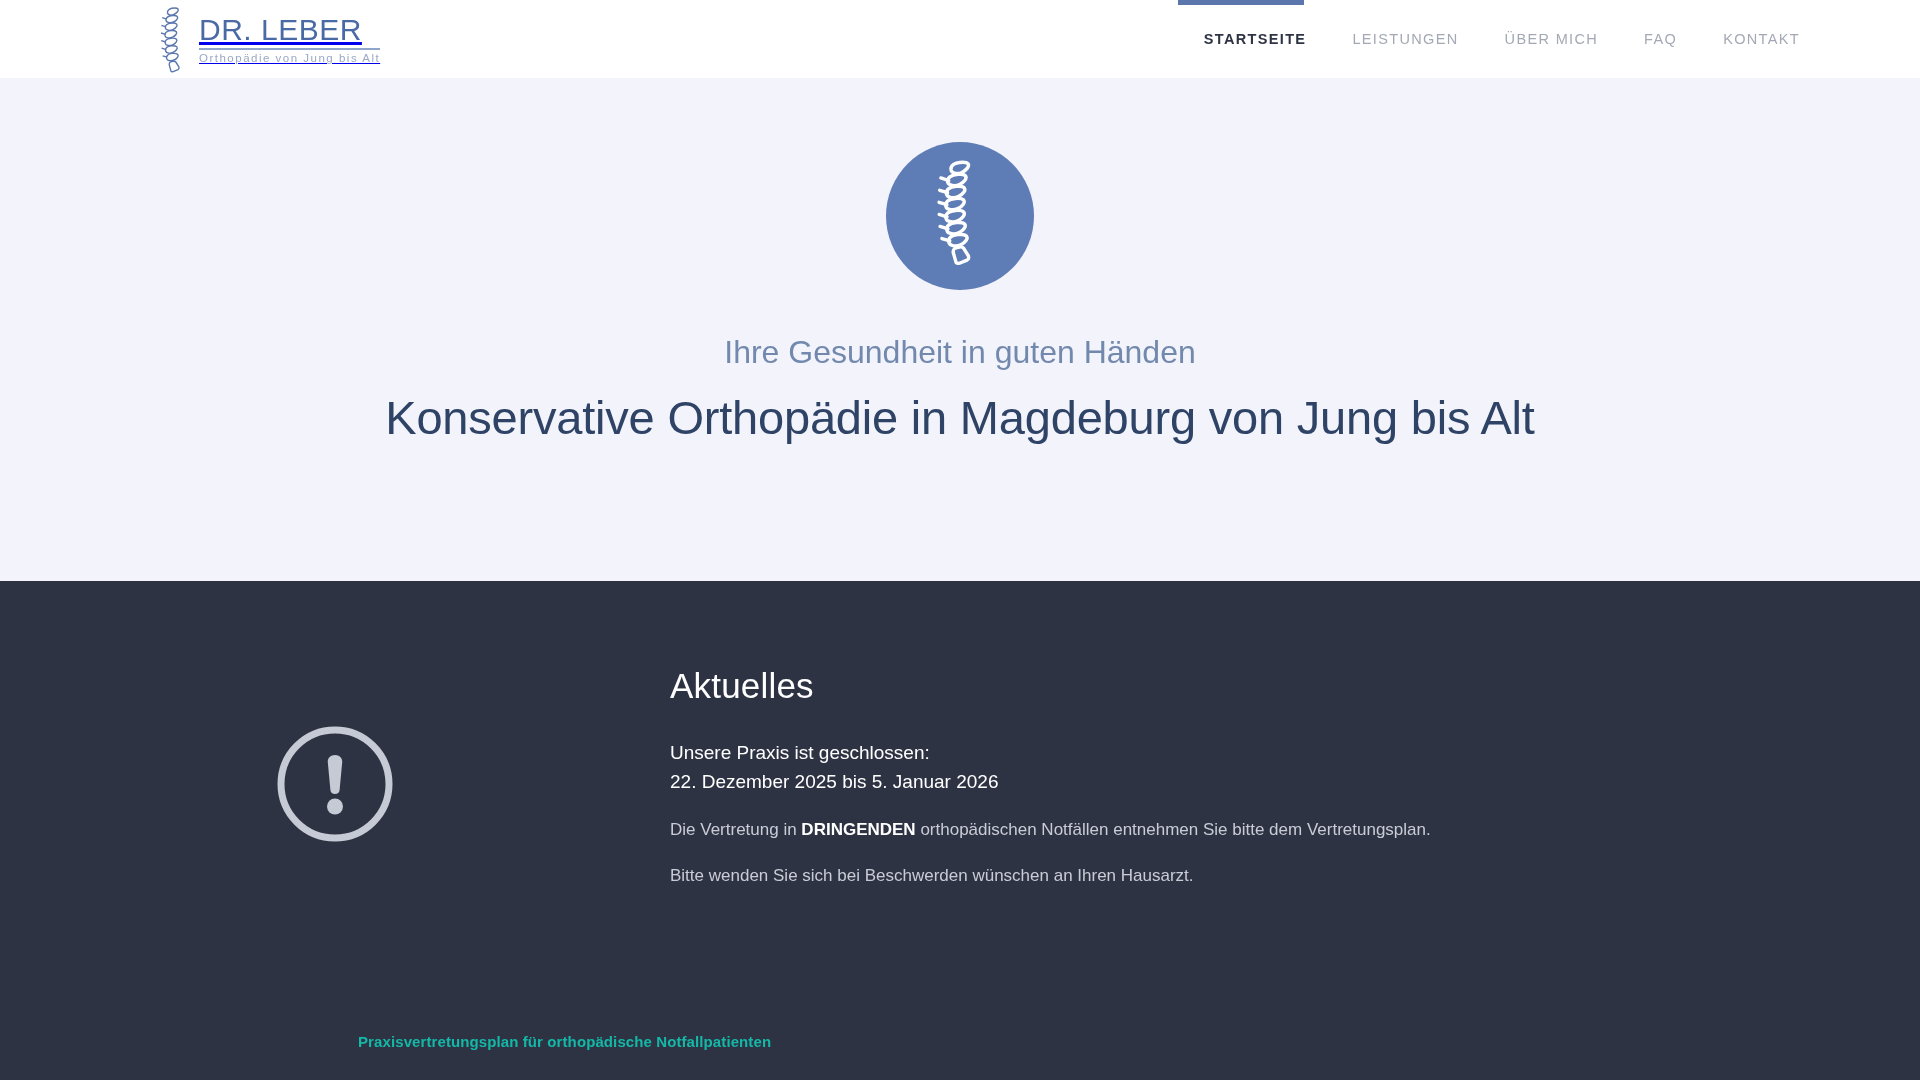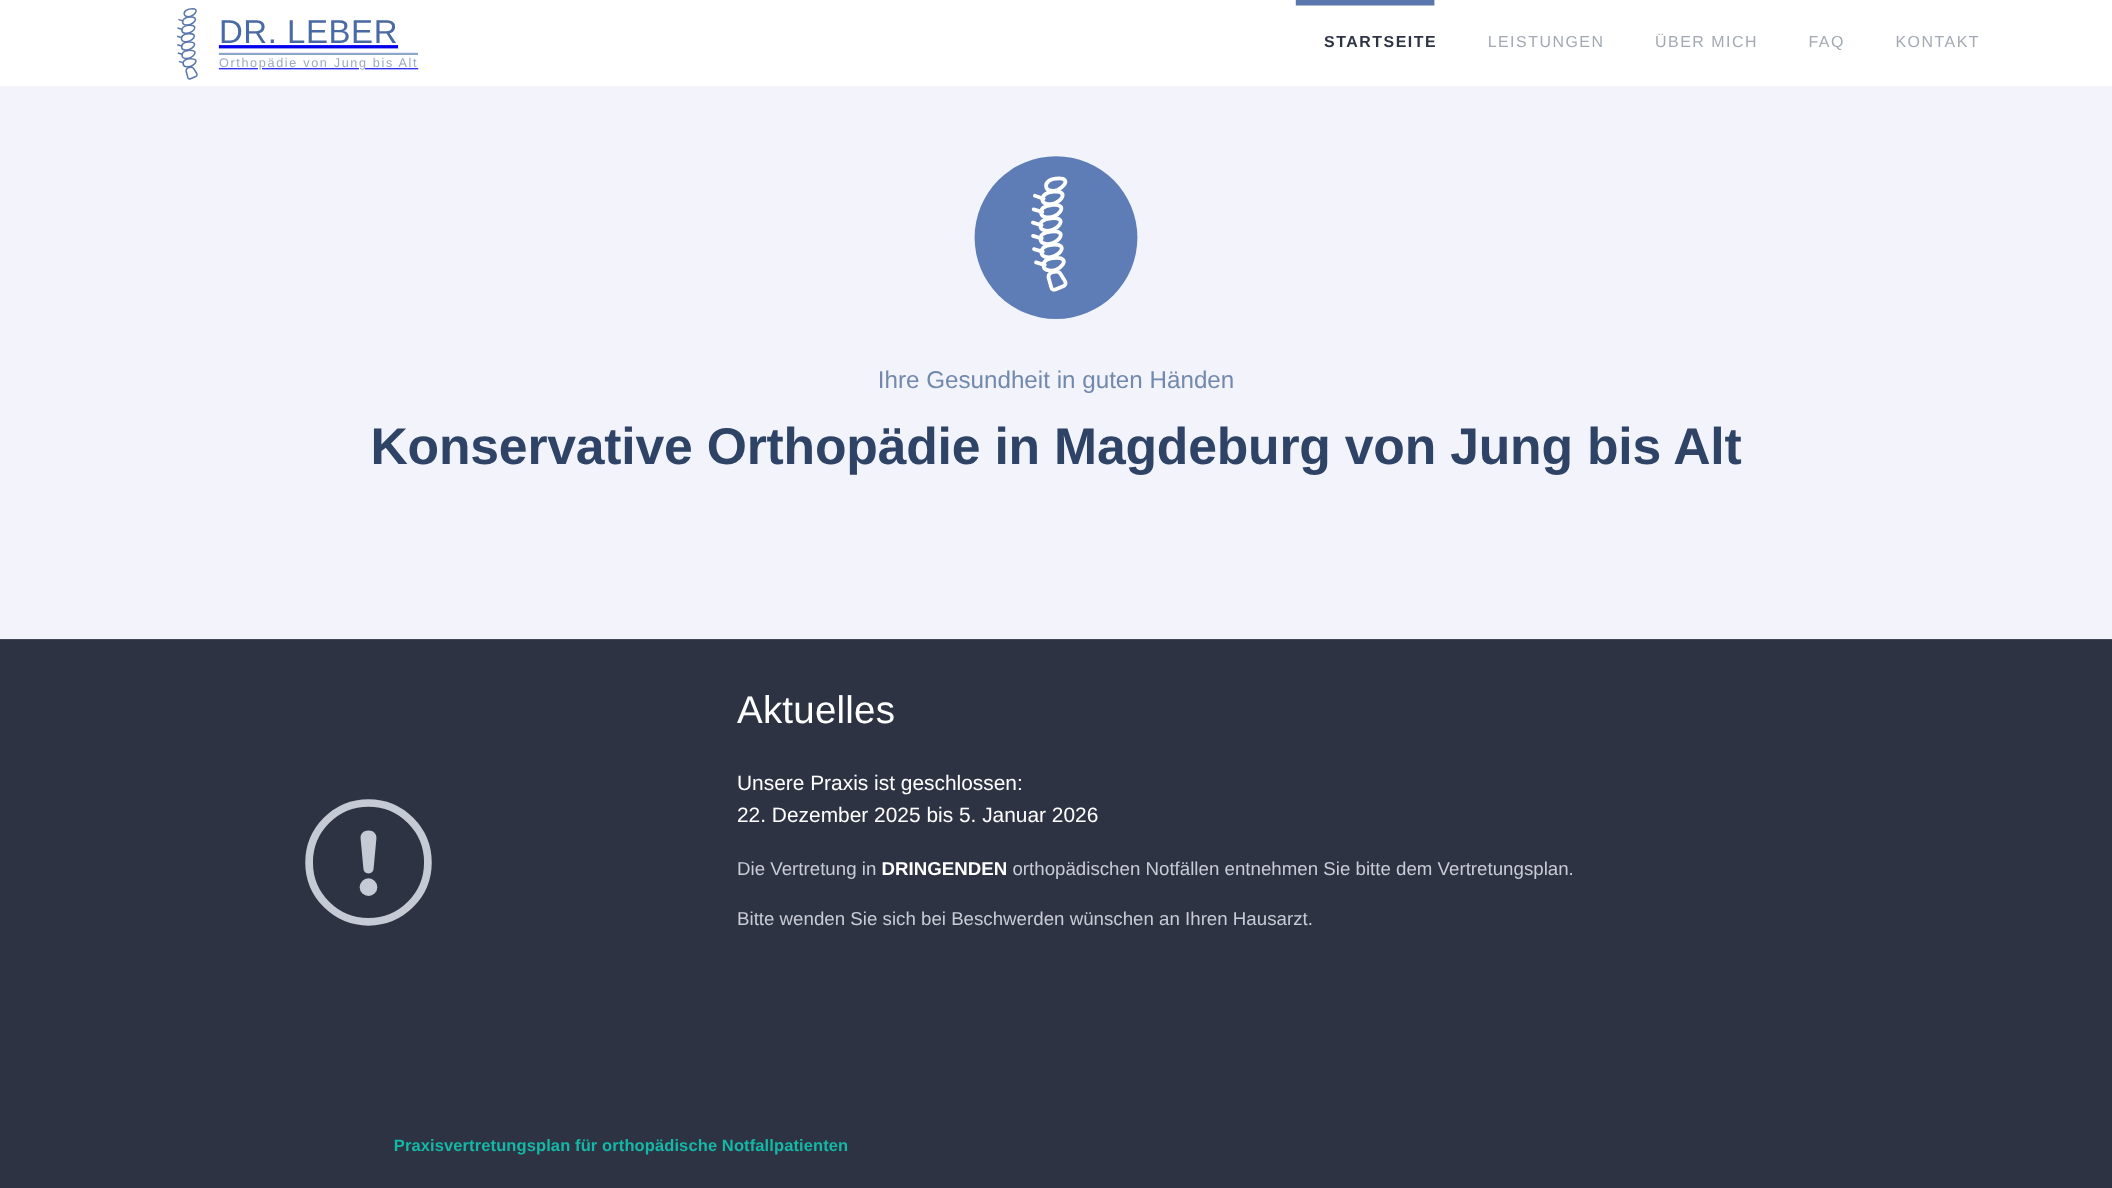--- a/index.html
+++ b/index.html
@@ -115,31 +115,31 @@
     border-radius: 50%;
     background: #5e7cb5;
     display: flex;
     align-items: center;
     justify-content: center;
   }
   .hero-badge svg { display: block; }
 
   .hero-kicker {
     margin-top: 43px;
-    font-size: 22px;
+    font-size: 32px;
     color: #7289ad;
     font-weight: 400;
     line-height: 1.2;
     text-align: center;
   }
   .hero-title {
     margin-top: 16px;
     font-size: 47px;
     color: #2e4365;
-    font-weight: 700;
+    font-weight: 400;
     line-height: 1.32;
     text-align: right;
     letter-spacing: -0.2px;
   }
 
   
   .news {
     width: 1920px;
     height: 499px;
     background: #2e3344;
@@ -154,20 +154,21 @@
     width: 670px;
     display: flex;
     justify-content: center;
     padding-top: 98px;
   }
   .alert-icon { display: block; }
 
   .news-body {
     flex: 1;
     padding-right: 300px;
+    margin-top: 40px;
   }
   .news-heading {
     font-size: 35px;
     font-weight: 400;
     color: #ffffff;
     line-height: 1.2;
     margin-bottom: 32px;
     letter-spacing: 0.2px;
   }
   .news-p {

